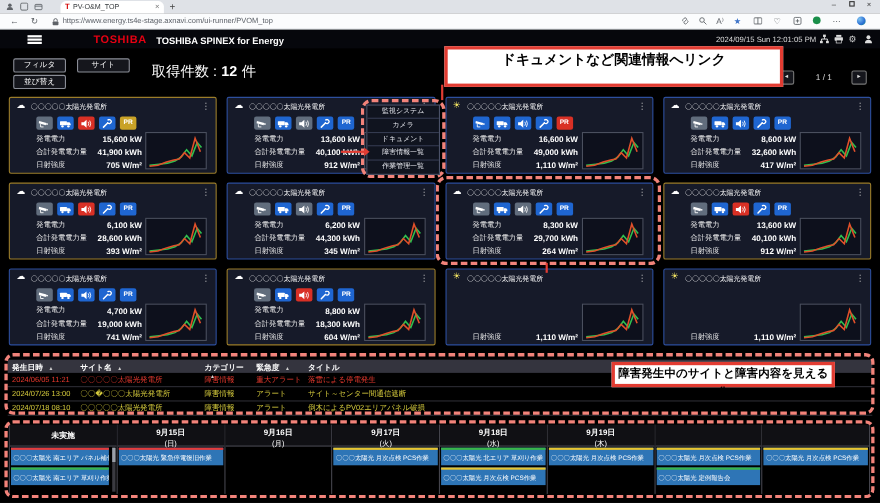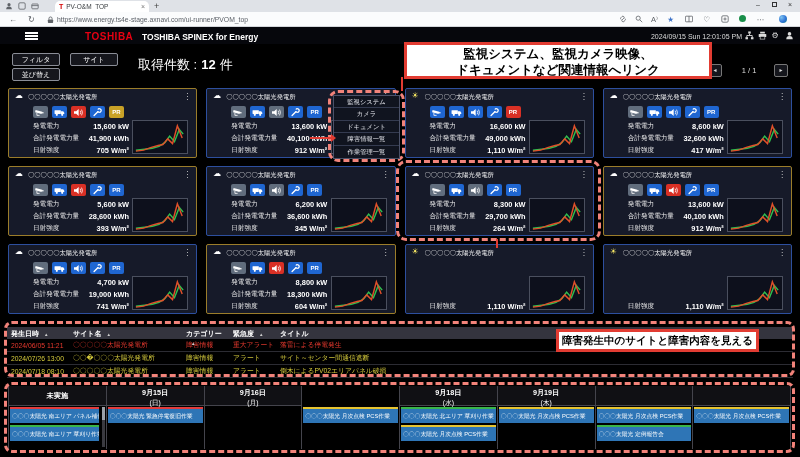--- a/index.html
+++ b/index.html
@@ -475,21 +475,21 @@
           <span class="tile t-blue">
             <svg viewBox="0 0 12 10">
               <line x1="2.2" y1="8.4" x2="6.4" y2="4.2" stroke="#fff" stroke-width="1.5" stroke-linecap="round"></line>
               <circle cx="8" cy="2.8" r="2" fill="none" stroke="#fff" stroke-width="1.3" stroke-dasharray="9.5 3.1" transform="rotate(215 8 2.8)"></circle>
             </svg>
           </span>
           <span class="tile t-blue pr-tile">PR</span>
         </div>
         <div class="vrow vrow0">
           <span class="vlabel">発電電力</span>
-          <span class="vval">5,600 kW</span>
+          <span class="vval">6,100 kW</span>
         </div>
         <div class="vrow vrow1">
           <span class="vlabel">合計発電電力量</span>
           <span class="vval">28,600 kWh</span>
         </div>
         <div class="vrow vrow2">
           <span class="vlabel">日射強度</span>
           <span class="vval">393 W/m²</span>
         </div>
         <div class="spark"><svg viewBox="0 0 56 34" preserveAspectRatio="none">
@@ -532,21 +532,21 @@
             </svg>
           </span>
           <span class="tile t-blue pr-tile">PR</span>
         </div>
         <div class="vrow vrow0">
           <span class="vlabel">発電電力</span>
           <span class="vval">6,200 kW</span>
         </div>
         <div class="vrow vrow1">
           <span class="vlabel">合計発電電力量</span>
-          <span class="vval">36,600 kWh</span>
+          <span class="vval">44,300 kWh</span>
         </div>
         <div class="vrow vrow2">
           <span class="vlabel">日射強度</span>
           <span class="vval">345 W/m²</span>
         </div>
         <div class="spark"><svg viewBox="0 0 56 34" preserveAspectRatio="none">
             <polyline points="3,31 12,30 20,29 27,27 33,23 38,16 43,22 48,9 52,14" fill="none" stroke="#2fbf4f" stroke-width="1.5"></polyline>
             <polyline points="3,32 11,31 19,28 26,26 31,25 36,19 41,24 46,5 51,18" fill="none" stroke="#e0502a" stroke-width="1.5"></polyline>
           </svg></div>
       </div>
@@ -858,20 +858,24 @@
         </div>
       </div>
       <div class="cal-col">
         <div class="cal-head">
           <div class="cal-date">9月16日</div>
           <div class="cal-sub">(月)</div>
         </div>
         <div class="cal-body"></div>
       </div>
       <div class="cal-col">
+        <div class="cal-head">
+          <div class="cal-date">9月17日</div>
+          <div class="cal-sub">(火)</div>
+        </div>
         <div class="cal-body">
           <div class="cal-ev ev0 ev-yellow">〇〇〇太陽光 月次点検 PCS作業</div>
         </div>
       </div>
       <div class="cal-col">
         <div class="cal-head">
           <div class="cal-date">9月18日</div>
           <div class="cal-sub">(水)</div>
         </div>
         <div class="cal-body">
@@ -909,18 +913,17 @@
 
   <div class="dashed" id="dash-menu"></div>
   <div class="dashed" id="dash-card7"></div>
   <div class="dashed" id="dash-table"></div>
   <div class="dashed" id="dash-cal"></div>
   <div class="conn" id="conn1"></div>
   <div class="conn" id="conn2"></div>
   <div class="conn" id="conn3"></div>
   <div id="conn3-head"></div>
   <div class="anno" id="anno-top">
-    <div>監視システム、監視カメラ映像、</div>
     <div>ドキュメントなど関連情報へリンク</div>
   </div>
   <div class="anno" id="anno-fault">障害発生中のサイトと障害内容を見える化</div>
 
 </div>
 
 </body></html>

